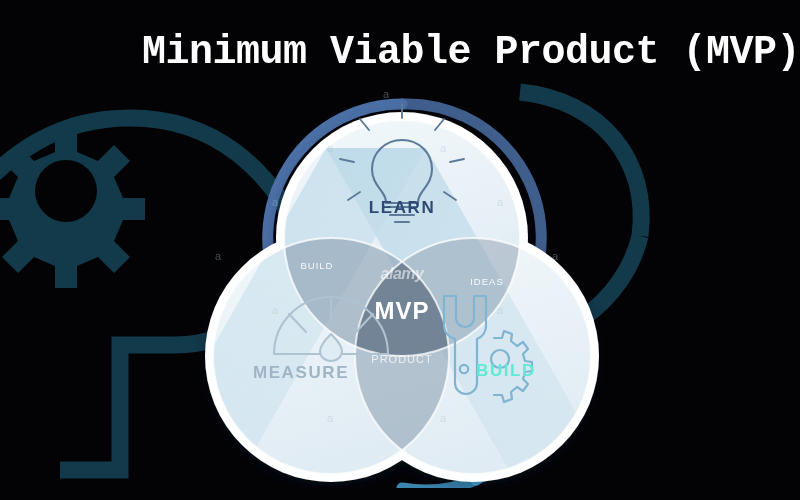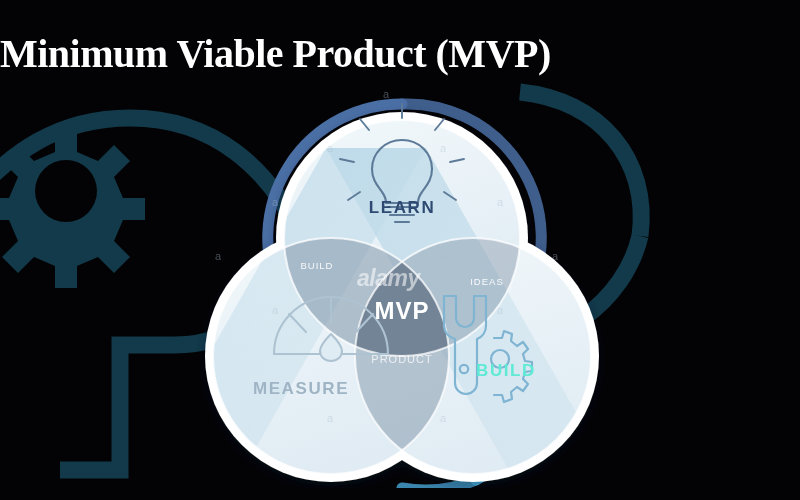--- a/index.html
+++ b/index.html
@@ -28,26 +28,26 @@
     left: 0; top: 0;
     width: 800px; height: 500px;
   }
 
   
   #page-title {
     position: absolute;
     left: 0;
     top: 30px;
     width: 800px;
-    text-align: left;
+    text-align: right;
     color: #ffffff;
     font-size: 40px;
     font-weight: bold;
     letter-spacing: -0.5px;
-    font-family: Liberation Serif, serif;
+    font-family: Liberation Mono, monospace;
     z-index: 40;
     white-space: nowrap;
   }
 
   
   #venn-wrap {
     position: absolute;
     left: 176px;
     top: 88px;
     width: 452px;
@@ -111,21 +111,22 @@
     font-weight: bold;
     color: #ffffff;
     letter-spacing: 1px;
     margin-top: 13px;
   }
 
   
   #watermark-center {
     position: absolute;
     left: 181px; top: 177px; width: 90px;
-    font-size: 23px;
+    text-align: center;
+    font-size: 16px;
     font-style: italic;
     font-weight: bold;
     color: rgba(255,255,255,0.55);
     letter-spacing: -0.5px;
     font-family: "Liberation Sans", sans-serif;
     pointer-events: none;
   }
 
   
   .wm-a {
@@ -314,21 +315,21 @@
         <path d="M 318 250
                  l 8 0 l 2 -7 l 8 3 l -1 7 l 6 5 l 6 -4 l 5 7 l -5 5 l 2 7 l 7 1
                  l 0 9 l -7 1 l -2 7 l 5 5 l -5 7 l -6 -4 l -6 5 l 1 7 l -8 3 l -2 -7
                  l -8 0"></path>
         <circle cx="324" cy="271" r="9"></circle>
       </g>
     </svg>
 
     <div class="venn-text lobe-label" id="label-learn" style="color: rgb(46, 74, 114);">LEARN</div>
 
-    <div class="venn-text lobe-label" id="label-measure" style="color: rgb(159, 180, 196); margin-top: 16px;">MEASURE</div>
+    <div class="venn-text lobe-label" id="label-measure" style="color: rgb(159, 180, 196);">MEASURE</div>
 
     <div class="venn-text lobe-label" id="label-build" style="color: #5eead4;">BUILD</div>
 
     <div class="venn-text" id="label-data">BUILD</div>
 
     <div class="venn-text" id="label-ideas">IDEAS</div>
 
     <div class="venn-text" id="label-product">PRODUCT</div>
 
     <div id="watermark-center">alamy</div>

